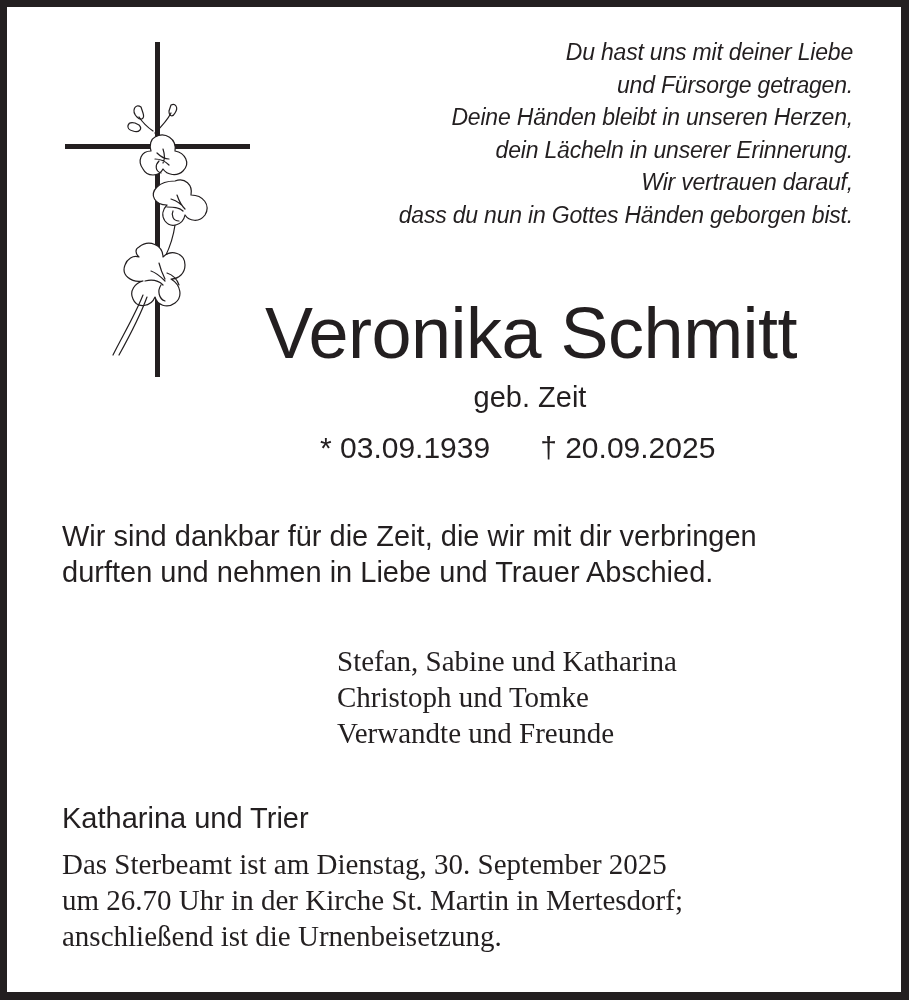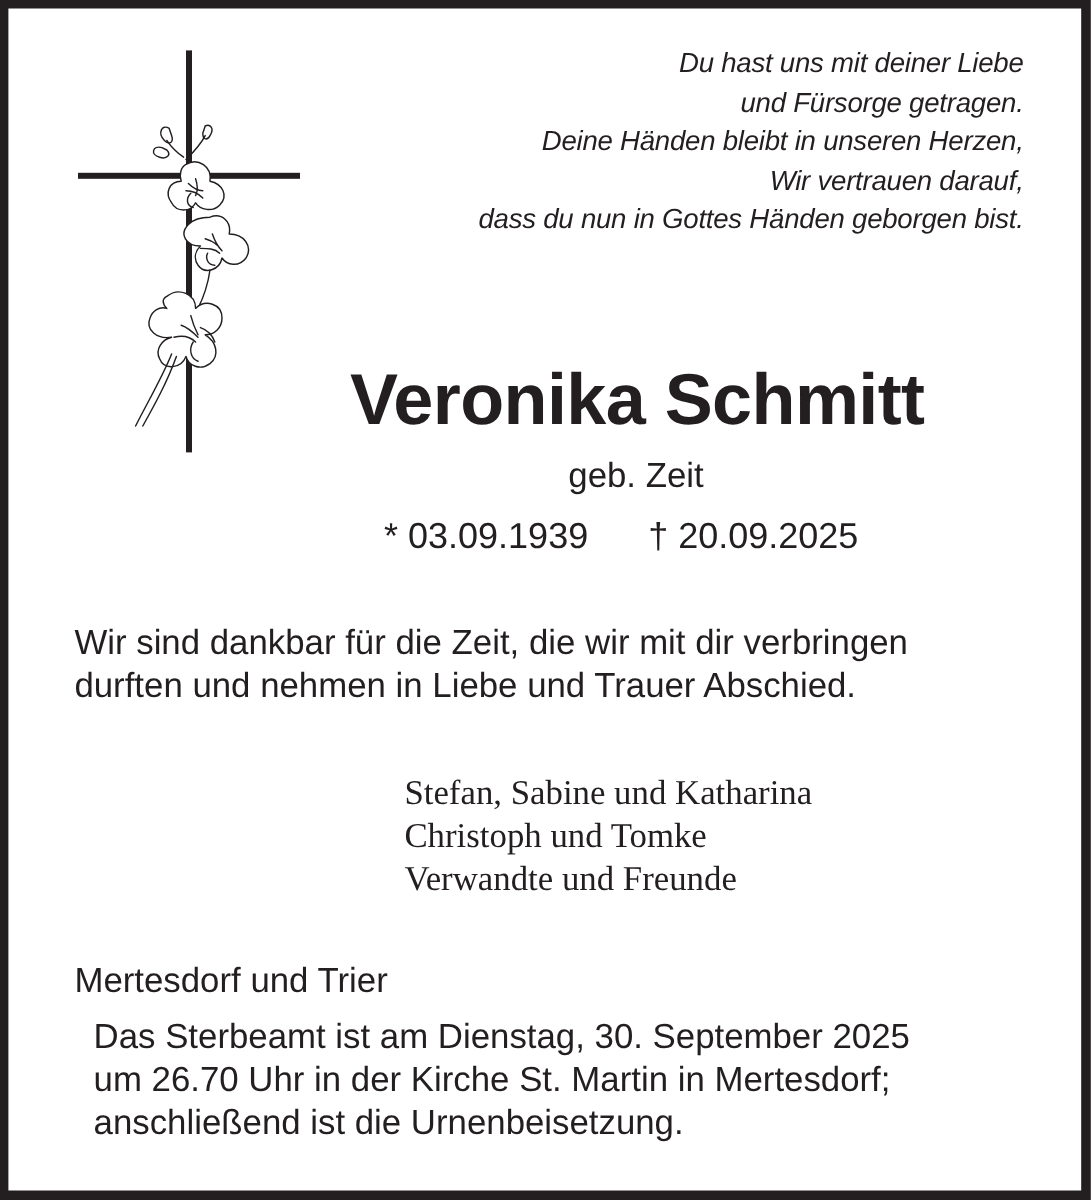--- a/index.html
+++ b/index.html
@@ -30,21 +30,21 @@
       font-size: 23px;
       line-height: 32.5px;
       letter-spacing: -0.2px;
       color: #231f20;
     }
     .poem div { white-space: nowrap; }
 
     
     .name {
       position: absolute; left: 244px; top: 288px; width: 574px;
-      font-size: 60px; font-weight: bold; line-height: 90px;
+      font-size: 72px; font-weight: normal; line-height: 90px;
       letter-spacing: -0.5px;
       white-space: nowrap;
       text-align: center;
     }
     .birthname {
       position: absolute; left: 330px; top: 378px; width: 400px;
       text-align: center; font-size: 29px; line-height: 38px;
     }
     .dates {
       position: absolute; left: 320px; top: 428px; width: 420px;
@@ -106,20 +106,21 @@
 
       <path d="M38 200 c-8 20 -20 40 -30 60"></path>
       <path d="M42 202 c-8 22 -18 40 -28 58"></path>
     </svg>
   </div>
 
   <div class="poem" style="right:48px; top:29px;">
     <div>Du hast uns mit deiner Liebe</div>
     <div>und Fürsorge getragen.</div>
     <div>Deine Händen bleibt in unseren Herzen,</div>
+    <div>dein Lächeln in unserer Erinnerung.</div>
     <div>Wir vertrauen darauf,</div>
     <div>dass du nun in Gottes Händen geborgen bist.</div>
   </div>
 
   <div class="name" style="left:237px; top:281px;">Veronika Schmitt</div>
   <div class="birthname" style="left:323px; top:371px;">geb. Zeit</div>
   <div class="dates" style="left:313px; top:421px;">
     <span>* 03.09.1939</span>
     <span>† 20.09.2025</span>
   </div>
@@ -128,21 +129,21 @@
     <div>Wir sind dankbar für die Zeit, die wir mit dir verbringen</div>
     <div>durften und nehmen in Liebe und Trauer Abschied.</div>
   </div>
 
   <div class="family" style="left:330px; top:636px;">
     <div>Stefan, Sabine und Katharina</div>
     <div>Christoph und Tomke</div>
     <div>Verwandte und Freunde</div>
   </div>
 
-  <div class="place" style="left:55px; top:793px;">Mertesdorf und Trier</div>
+  <div class="place" style="left:55px; top:793px;">Katharina und Trier</div>
 
-  <div class="service" style="left:71px; top:839px;">
+  <div class="service" style="left:55px; top:839px;font-family:Liberation Serif, serif;">
     <div>Das Sterbeamt ist am Dienstag, 30. September 2025</div>
     <div>um 26.70 Uhr in der Kirche St. Martin in Mertesdorf;</div>
     <div>anschließend ist die Urnenbeisetzung.</div>
   </div>
 
 </div>
 
 </body></html>

